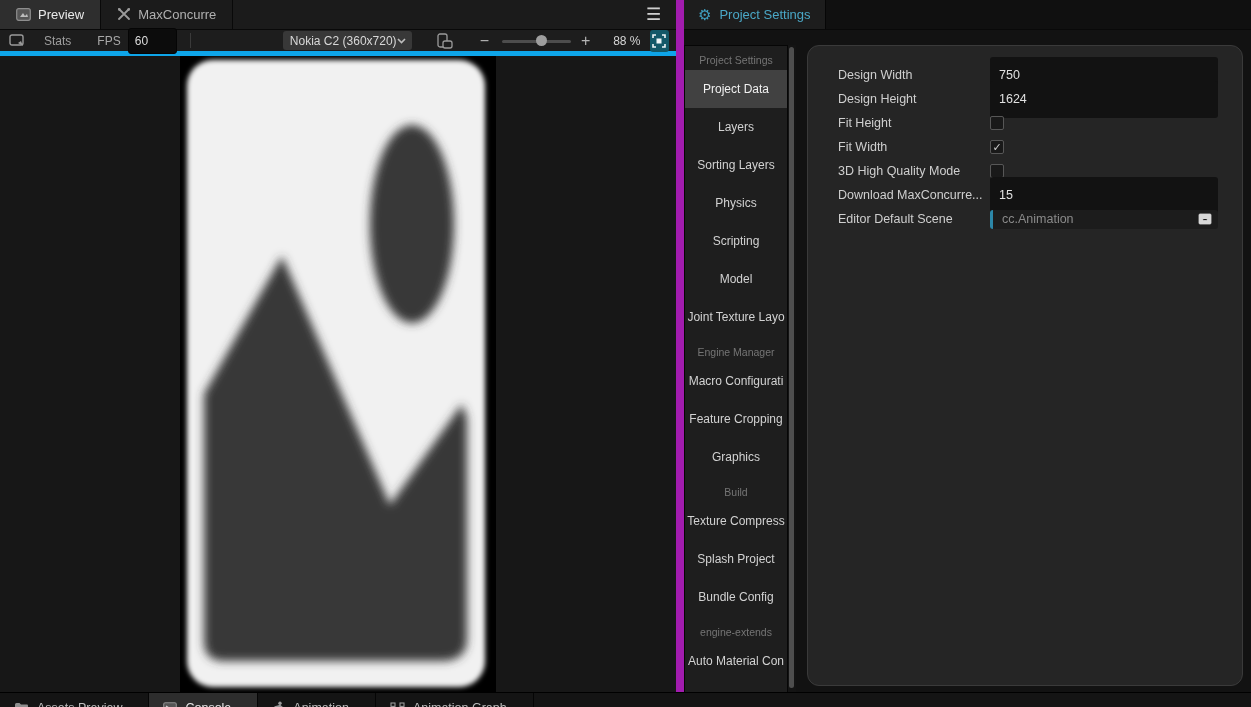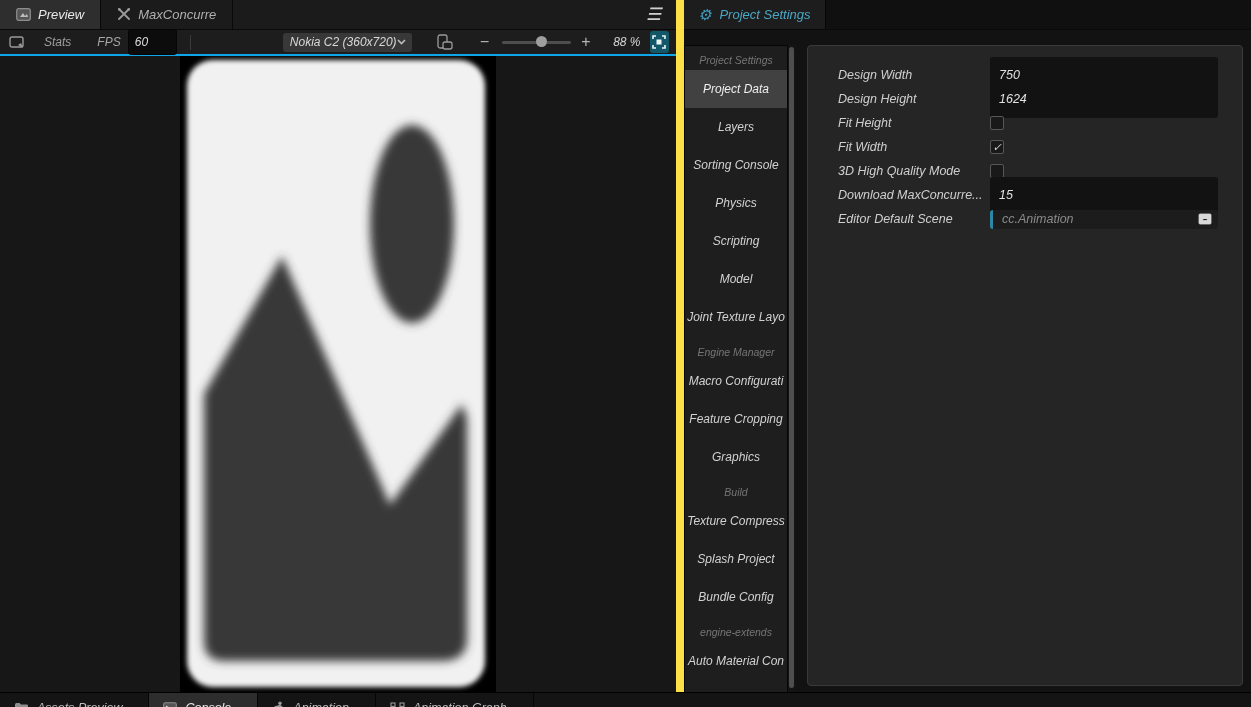--- a/index.html
+++ b/index.html
@@ -1,27 +1,27 @@
 <!DOCTYPE html>
 <html><head>
 <meta charset="utf-8">
 <style>
   * { margin:0; padding:0; box-sizing:border-box; }
   html,body { background:#000; }
   body { font-family:"Liberation Sans", sans-serif; }
-  .root { position:relative; width:1251px; height:707px; background:#fde047; overflow:hidden;font-style:italic; }
+  .root { position:relative; width:1251px; height:707px; background:#a21caf; overflow:hidden; }
 
   
   .preview-panel { position:absolute; left:0; top:0; width:676px; height:692px; background:#161616; display:flex; flex-direction:column; }
   .tabbar { height:30px; background:#1b1b1b; display:flex; align-items:stretch; border-bottom:1px solid #090909; flex:none; }
   .tab { display:flex; align-items:center; gap:7px; padding:0 16px; font-size:13px; color:#b0b0b0; border-right:1px solid #090909; cursor:default; }
   .tab.active { background:#2e2e2e; color:#e9e9e9; }
   .tab .ticon { display:flex; align-items:center; }
   .hamburger { margin-left:auto; margin-right:12px; align-self:center; width:18px; color:#cfcfcf; font-size:17px; line-height:1; }
-  .toolbar { height:26px; background:#1d1d1d; display:flex; align-items:center; font-size:12px; color:#9f9f9f; border-bottom:2px solid #0ea5e9; flex:none; }
+  .toolbar { height:26px; background:#1d1d1d; display:flex; align-items:center; font-size:12px; color:#9f9f9f; border-bottom:5px solid #0ea5e9; flex:none; }
   .tb-icon { margin-left:9px; display:flex; align-items:center; color:#9a9a9a; }
   .tb-stats { margin-left:19px; }
   .tb-fps-label { margin-left:26px; color:#a8a8a8; }
   .tb-input { margin-left:7px; width:54px; height:26px; background:#0c0c0c; border:1px solid #050505; border-radius:3px; color:#dcdcdc; font-size:12px; padding:0 6px; display:flex; align-items:center; }
   .tb-sep { width:1px; height:15px; background:#3a3a3a; margin-left:13px; }
   .tb-select { margin-left:92px; width:146px; height:19px; background:#383838; border-radius:3px; color:#d8d8d8; font-size:12px; display:flex; align-items:center; justify-content:center; }
   .tb-rotate { margin-left:24px; }
   .tb-zoombtn { margin-left:24px; color:#b5b5b5; font-size:16px; width:16px; text-align:center; }
   .tb-plus { margin-left:8px; }
   .slider { margin-left:10px; width:78px; height:14px; position:relative; }
@@ -43,21 +43,21 @@
   .settings-body { position:absolute; left:0; top:30px; right:0; bottom:0; display:flex; }
 
   .sidebar { width:104px; margin-top:15px; background:#1e1e1e; border:1px solid #060606; border-bottom:none; overflow:hidden; }
   .sb-group { height:26px; display:flex; align-items:flex-end; justify-content:center; padding-bottom:4px; font-size:10.5px; color:#757575; white-space:nowrap; overflow:hidden; }
   .sb-group.first { height:24px; }
   .sb-item { height:38px; display:flex; align-items:center; justify-content:center; font-size:12px; color:#d2d2d2; white-space:nowrap; overflow:hidden; cursor:default; }
   .sb-item.selected { background:#414141; color:#f0f0f0; }
   .sb-scroll { width:8px; margin-top:15px; background:#141414; position:relative; }
   .sb-scroll .thumb { position:absolute; left:1px; top:2px; bottom:4px; width:5px; background:#4e4e4e; border-radius:3px; }
 
-  .content { flex:1; margin:15px 8px 6px 11px; background:#252525; border:1px solid #3a3a3a; border-radius:4px; overflow:hidden; }
+  .content { flex:1; margin:15px 8px 6px 11px; background:#252525; border:1px solid #3a3a3a; border-radius:12px; overflow:hidden; }
   .form { padding-top:17px; }
   .form-row { display:flex; align-items:center; height:24px; padding-left:30px; padding-right:24px; }
   .form-label { width:152px; flex:none; font-size:12.5px; color:#cfcfcf; white-space:nowrap; overflow:hidden; }
   .form-ctrl { flex:1; display:flex; align-items:center; }
   .text-field { flex:1; height:37px; background:#121212; border-radius:3px; display:flex; align-items:center; padding:0 9px; font-size:12.5px; color:#e0e0e0; }
   .checkbox { width:14px; height:14px; background:#191919; border:1px solid #575757; border-radius:2px; display:flex; align-items:center; justify-content:center; font-size:11px; color:#cfcfcf; }
   .checkbox .mark { display:none; line-height:1; }
   .checkbox.checked .mark { display:block; }
   .asset-field { flex:1; height:19px; background:#1c1c1c; border-radius:3px; border-left:3px solid #2c87a8; display:flex; align-items:center; padding:0 6px 0 9px; font-size:12.5px; color:#8a8a8a; }
   .asset-field .ph { flex:1; }
@@ -168,21 +168,21 @@
       <div class="settings-tab">
         <span class="gear">⚙</span>
         <span class="label">Project Settings</span>
       </div>
     </div>
     <div class="settings-body">
       <div class="sidebar" id="sidebar-list">
           <div class="sb-group first">Project Settings</div>
           <div class="sb-item selected">Project Data</div>
           <div class="sb-item">Layers</div>
-          <div class="sb-item">Sorting Console</div>
+          <div class="sb-item">Sorting Layers</div>
           <div class="sb-item">Physics</div>
           <div class="sb-item">Scripting</div>
           <div class="sb-item">Model</div>
           <div class="sb-item">Joint Texture Layo</div>
           <div class="sb-group">Engine Manager</div>
           <div class="sb-item">Macro Configurati</div>
           <div class="sb-item">Feature Cropping</div>
           <div class="sb-item">Graphics</div>
           <div class="sb-group">Build</div>
           <div class="sb-item">Texture Compress</div>

